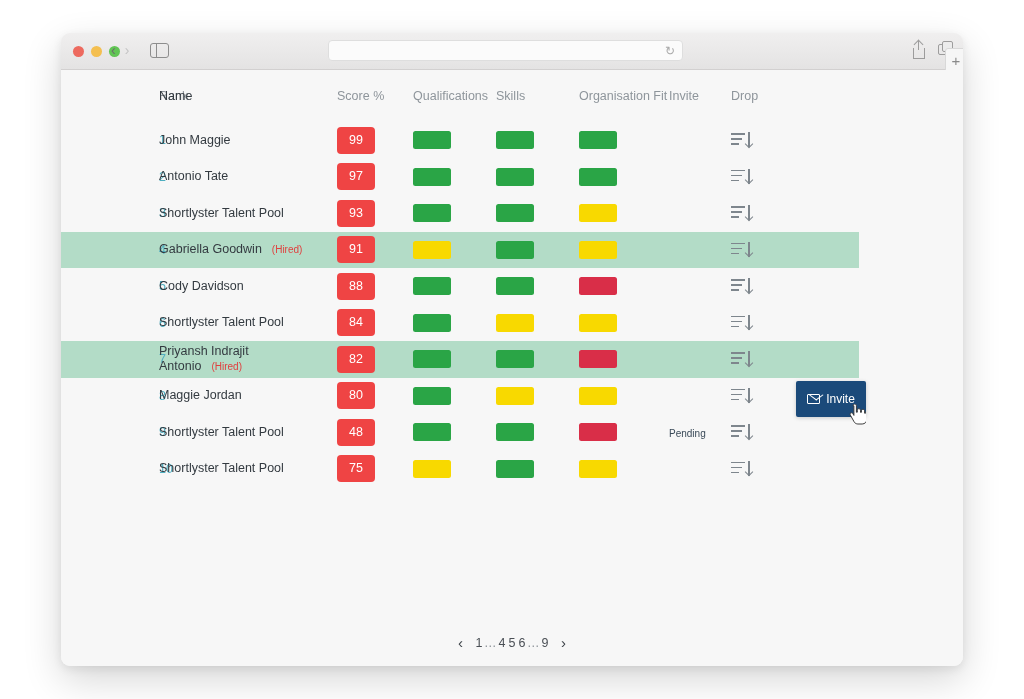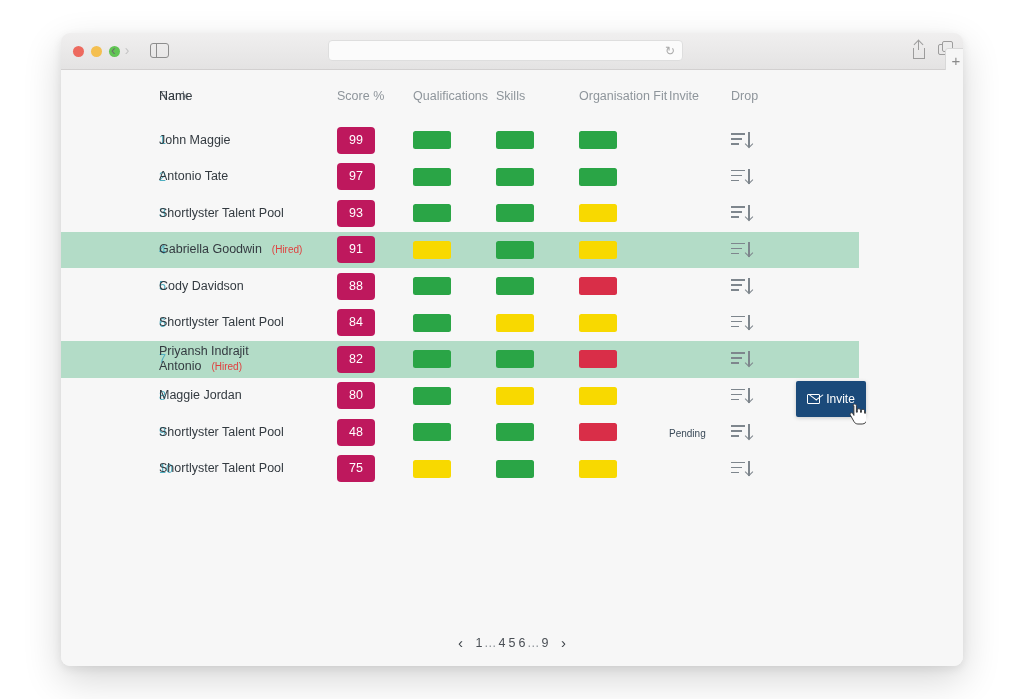--- a/index.html
+++ b/index.html
@@ -210,21 +210,21 @@
     color: #e0403f;
     font-size: 10px;
     margin-left: 10px;
     white-space: nowrap;
   }
   .name-line2 { display: flex; align-items: baseline; }
 
   .score-badge {
     width: 38px;
     height: 27px;
-    background: #be185d;
+    background: #ef4444;
     border-radius: 4px;
     color: #ffffff;
     font-size: 12.5px;
     text-align: center;
     line-height: 27px;
   }
 
   .bar {
     width: 38px;
     height: 18px;

